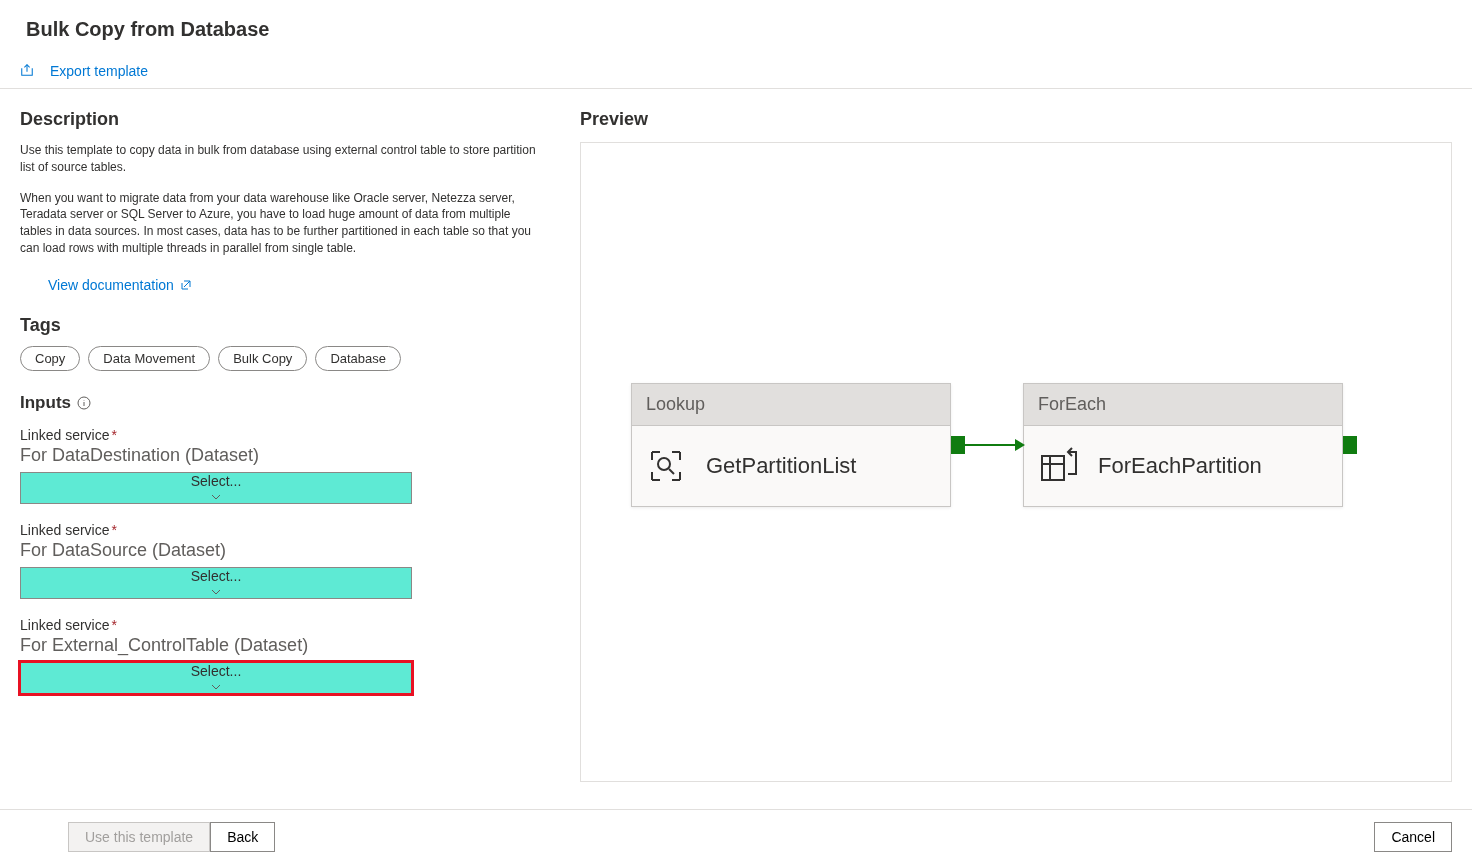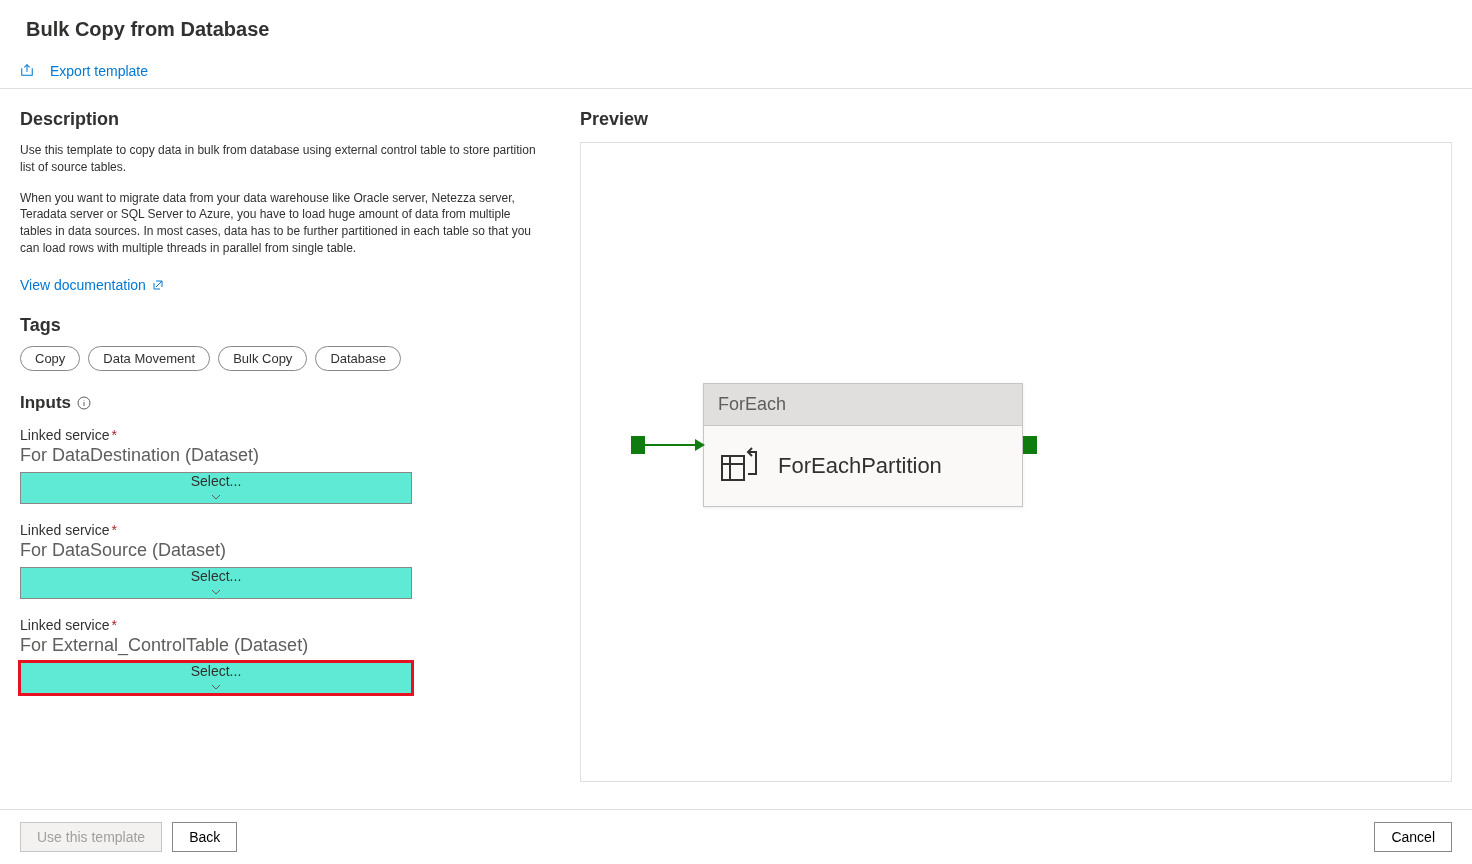--- a/index.html
+++ b/index.html
@@ -63,20 +63,21 @@
     }
     .doc-link {
       color: #0078d4;
       text-decoration: none;
       cursor: pointer;
       display: inline-flex;
       align-items: center;
       gap: 6px;
       margin-top: 6px;
       margin-bottom: 22px;
+      margin-left: 28px;
     }
     .tags-heading {
       font-size: 18px;
       font-weight: 600;
       margin-bottom: 10px;
     }
     .tags-row {
       display: flex;
       flex-wrap: wrap;
       gap: 8px;
@@ -223,21 +224,21 @@
       bottom: 0;
       left: 0;
       right: 0;
       padding: 12px 20px;
       border-top: 1px solid #e1dfdd;
       display: flex;
       justify-content: space-between;
     }
     .footer-left {
       display: flex;
-      gap: 10px;
+      margin-left: 48px;
     }
     .btn {
       padding: 6px 16px;
       font-size: 14px;
       border: 1px solid #8a8886;
       background: #fff;
       cursor: pointer;
     }
     .btn-disabled {
       color: #a19f9d;
@@ -346,20 +347,36 @@
             </svg>
         </span>
       </div>
     </div>
   </div>
 
   <div class="right-panel">
     <div class="section-heading">Preview</div>
     <div class="preview-box">
       <div class="pipeline-canvas">
+        <div class="activity-node">
+          <div class="activity-header">Lookup</div>
+          <div class="activity-body">
+            <span class="activity-icon">
+              <svg viewBox="0 0 40 40" fill="none" stroke="#323130" stroke-width="2">
+                <path d="M6 6 L14 6 M6 6 L6 14"></path>
+                <path d="M34 6 L26 6 M34 6 L34 14"></path>
+                <path d="M6 34 L14 34 M6 34 L6 26"></path>
+                <path d="M34 34 L26 34 M34 34 L34 26"></path>
+                <circle cx="18" cy="18" r="6"></circle>
+                <path d="M23 23 L28 28"></path>
+              </svg>
+            </span>
+            <span class="activity-name">GetPartitionList</span>
+          </div>
+        </div>
         <div class="connector-area">
           <div class="connector-square"></div>
           <div class="connector-arrow"></div>
         </div>
         <div class="activity-node">
           <div class="activity-header">ForEach</div>
           <div class="activity-body">
             <span class="activity-icon">
               <svg viewBox="0 0 40 40" fill="none" stroke="#323130" stroke-width="2">
                 <rect x="4" y="10" width="22" height="24"></rect>

